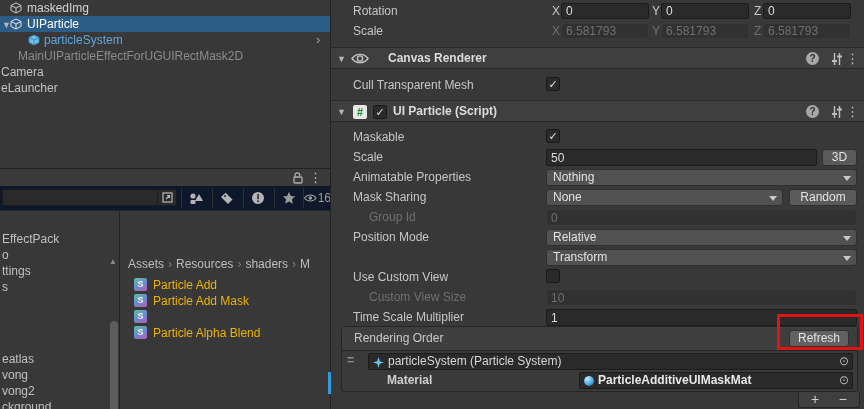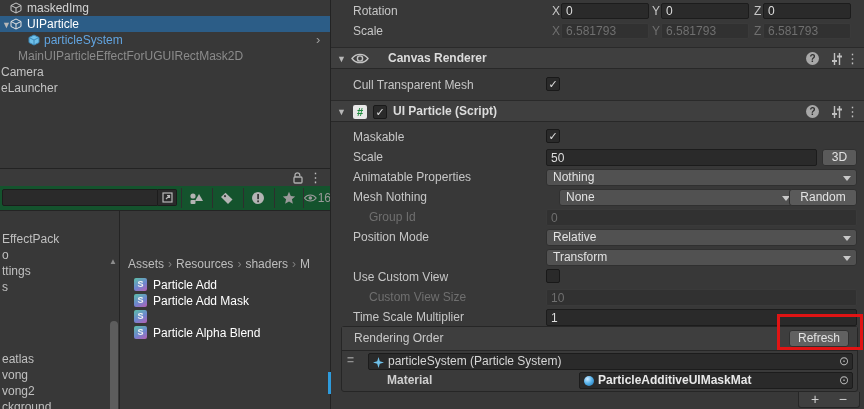--- a/index.html
+++ b/index.html
@@ -12,31 +12,31 @@
   .nowrap{white-space:nowrap;}
   
   #hierarchy{left:0;top:0;width:330px;height:168px;background:#383838;overflow:hidden;}
   .hrow{position:absolute;left:0;width:330px;height:16px;line-height:16px;}
   .hrow .txt{position:absolute;top:0;font-size:12px;white-space:nowrap;}
   .exp{position:absolute;font-size:9px;color:#b8b8b8;top:1px;}
   .cube{position:absolute;top:2px;}
   
   #project{left:0;top:168px;width:330px;height:241px;background:#383838;border-top:1px solid #232323;box-sizing:border-box;overflow:hidden;}
   #proj-titlebar{position:absolute;left:0;top:0;width:330px;height:17px;background:#3a3a3a;}
-  #proj-toolbar{position:absolute;left:0;top:17px;width:330px;height:25px;background:#14532d;border-bottom:1px solid #242424;box-sizing:border-box;}
+  #proj-toolbar{position:absolute;left:0;top:17px;width:330px;height:25px;background:#0f172a;border-bottom:1px solid #242424;box-sizing:border-box;}
   .toolbtn{position:absolute;top:2px;height:20px;width:28px;display:flex;align-items:center;justify-content:center;border-left:1px solid #2e2e2e;}
   #proj-left{position:absolute;left:0;top:42px;width:120px;height:199px;border-right:1px solid #242424;box-sizing:border-box;overflow:hidden;}
   .frow{position:absolute;left:2px;width:116px;height:16px;line-height:16px;color:#c0c0c0;white-space:nowrap;overflow:hidden;}
   #proj-right{position:absolute;left:120px;top:42px;width:210px;height:199px;overflow:hidden;}
   .crumb{color:#bdbdbd;} .crumb-sep{color:#7d7d7d;padding:0 4px;}
   .srow{position:absolute;left:0;width:210px;height:16px;line-height:16px;}
   .shader-icon{position:absolute;left:14px;top:1px;width:13px;height:13px;border-radius:2px;
     background:linear-gradient(150deg,#5cc0a8 0%,#6e86cf 55%,#b75fb4 100%);
     color:#f2f2f2;font-size:9px;font-weight:bold;text-align:center;line-height:13px;}
-  .srow .txt{position:absolute;left:33px;color:#ffffff;white-space:nowrap;}
+  .srow .txt{position:absolute;left:33px;color:#eab308;white-space:nowrap;}
   .scroll-thumb{position:absolute;background:#5d5d5d;border-radius:4px;}
   
   #inspector{left:330px;top:0;width:534px;height:409px;background:#383838;border-left:1px solid #232323;box-sizing:border-box;overflow:hidden;}
   .lbl{position:absolute;color:#c6c6c6;white-space:nowrap;line-height:18px;}
   .lbl.dis{color:#6f6f6f;}
   .axis{position:absolute;color:#c6c6c6;line-height:16px;}
   .axis.dis{color:#6f6f6f;}
   input.tfield{position:absolute;background:#2a2a2a;border:1px solid #1c1c1c;border-radius:2px;
     color:#dedede;font-size:12px;font-family:inherit;padding:0 4px;box-sizing:border-box;outline:none;height:16px;}
   input.tfield.dis{background:#313131;border-color:#3a3a3a;color:#6f6f6f;}
@@ -256,22 +256,22 @@
     <span class="lbl" style="left:22px;top:128px;">Maskable</span>
     <span class="checkbox" style="left:215px;top:129px;">✓</span>
 
     <span class="lbl" style="left:22px;top:148px;">Scale</span>
     <input class="tfield" style="left: 215px; top: 149px; width: 271px; height: 17px;" value="50">
     <span class="btn" style="left:491px;top:149px;width:35px;">3D</span>
 
     <span class="lbl" style="left:22px;top:168px;">Animatable Properties</span>
     <span class="dropdown" style="left:215px;top:169px;width:311px;"><span>Nothing</span><span class="caret"></span></span>
 
-    <span class="lbl" style="left:22px;top:188px;">Mesh Nothing</span>
-    <span class="dropdown" style="left:215px;top:189px;width:237px;margin-left:13px;"><span>None</span><span class="caret"></span></span>
+    <span class="lbl" style="left:22px;top:188px;">Mask Sharing</span>
+    <span class="dropdown" style="left:215px;top:189px;width:237px;"><span>None</span><span class="caret"></span></span>
     <span class="btn" style="left:458px;top:189px;width:68px;">Random</span>
 
     <span class="lbl dis" style="left:38px;top:208px;">Group Id</span>
     <input class="tfield dis" style="left: 215px; top: 209px; width: 311px; height: 17px;" disabled="" value="0">
 
     <span class="lbl" style="left:22px;top:228px;">Position Mode</span>
     <span class="dropdown" style="left:215px;top:229px;width:311px;"><span>Relative</span><span class="caret"></span></span>
 
     <span class="dropdown" style="left:215px;top:249px;width:311px;"><span>Transform</span><span class="caret"></span></span>
 

